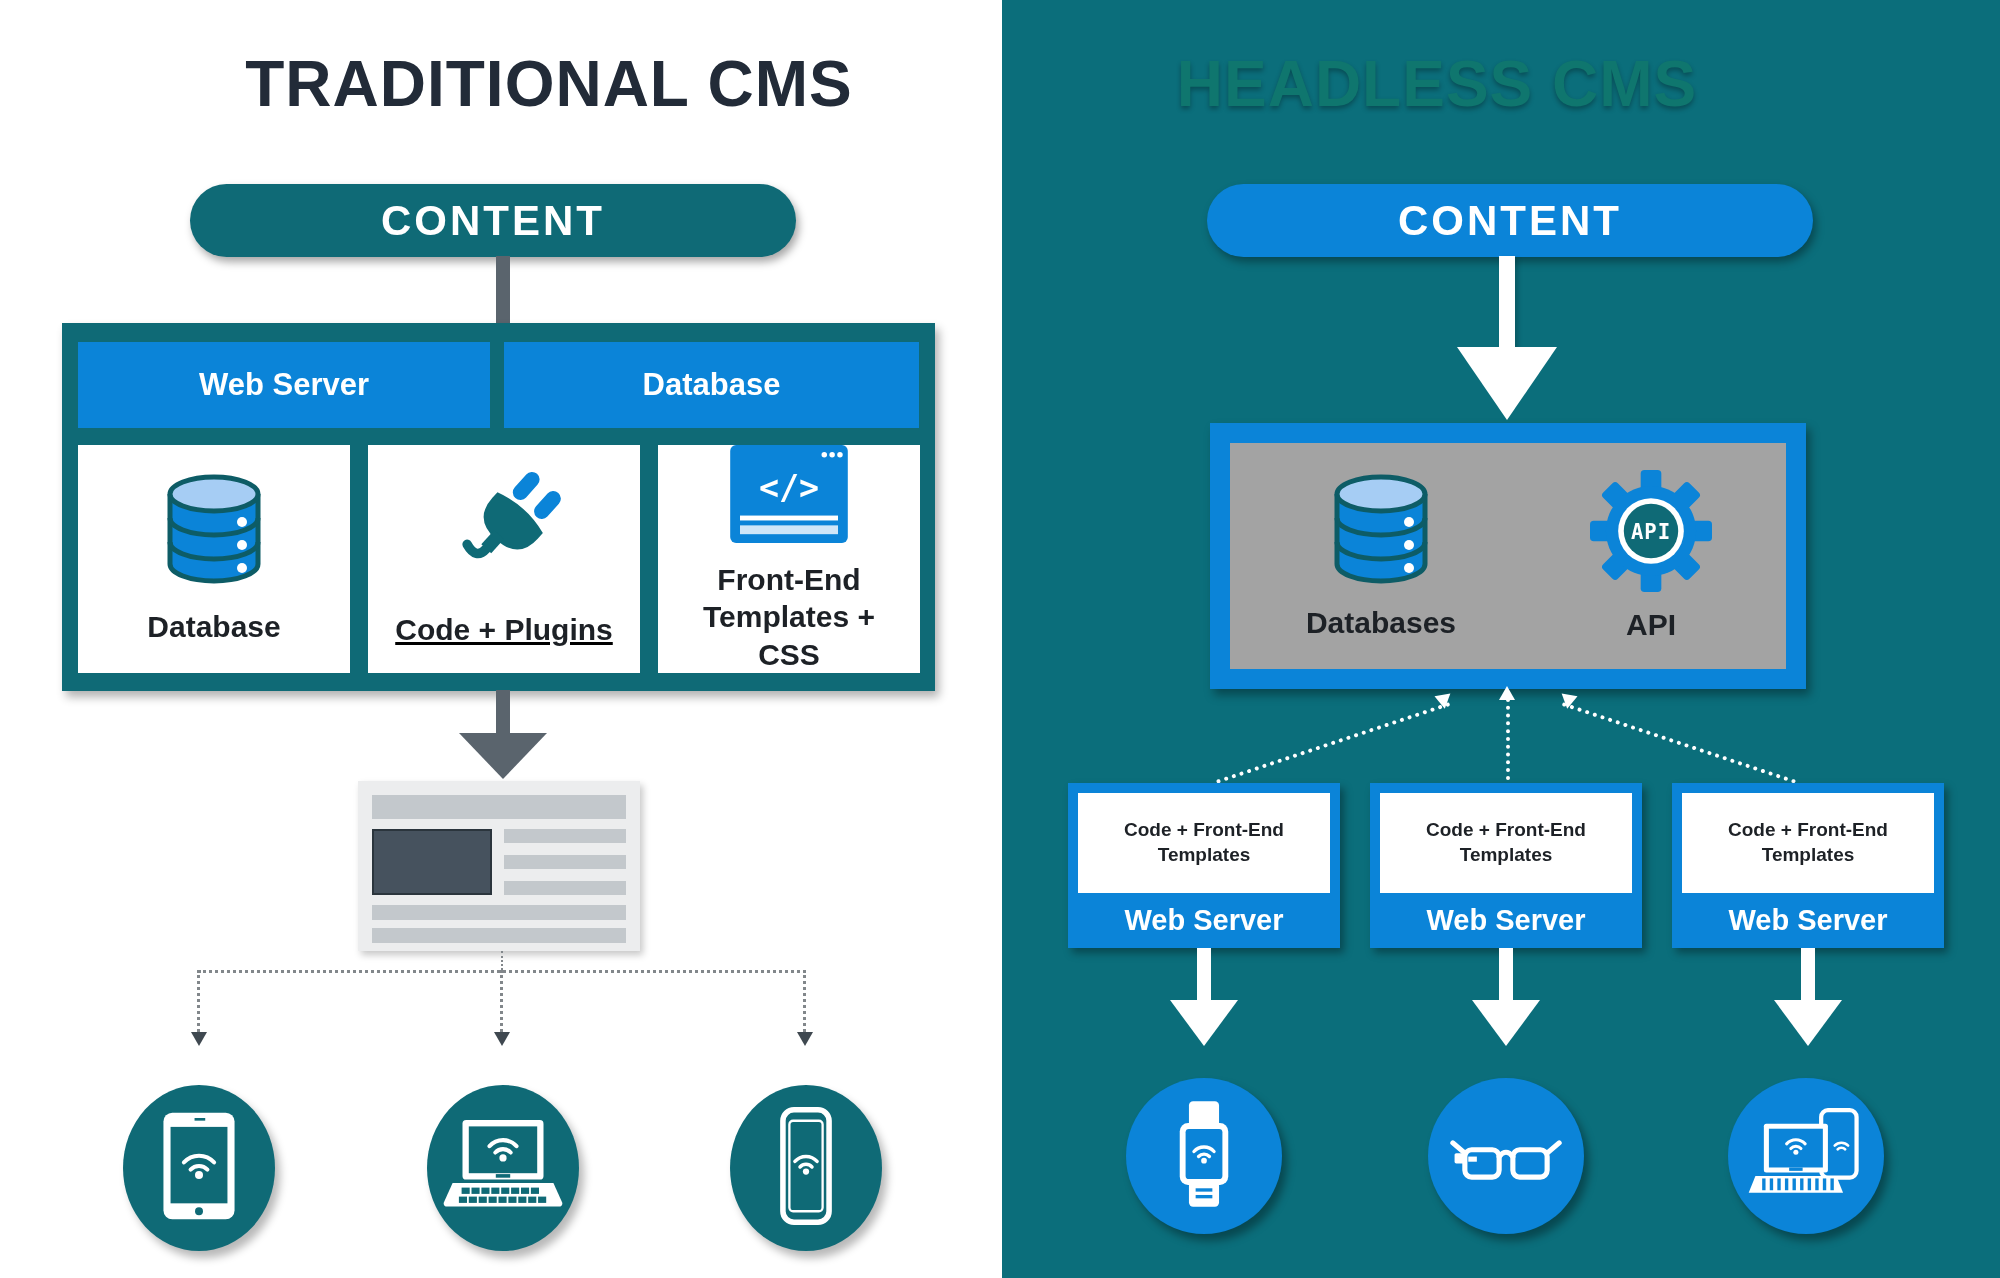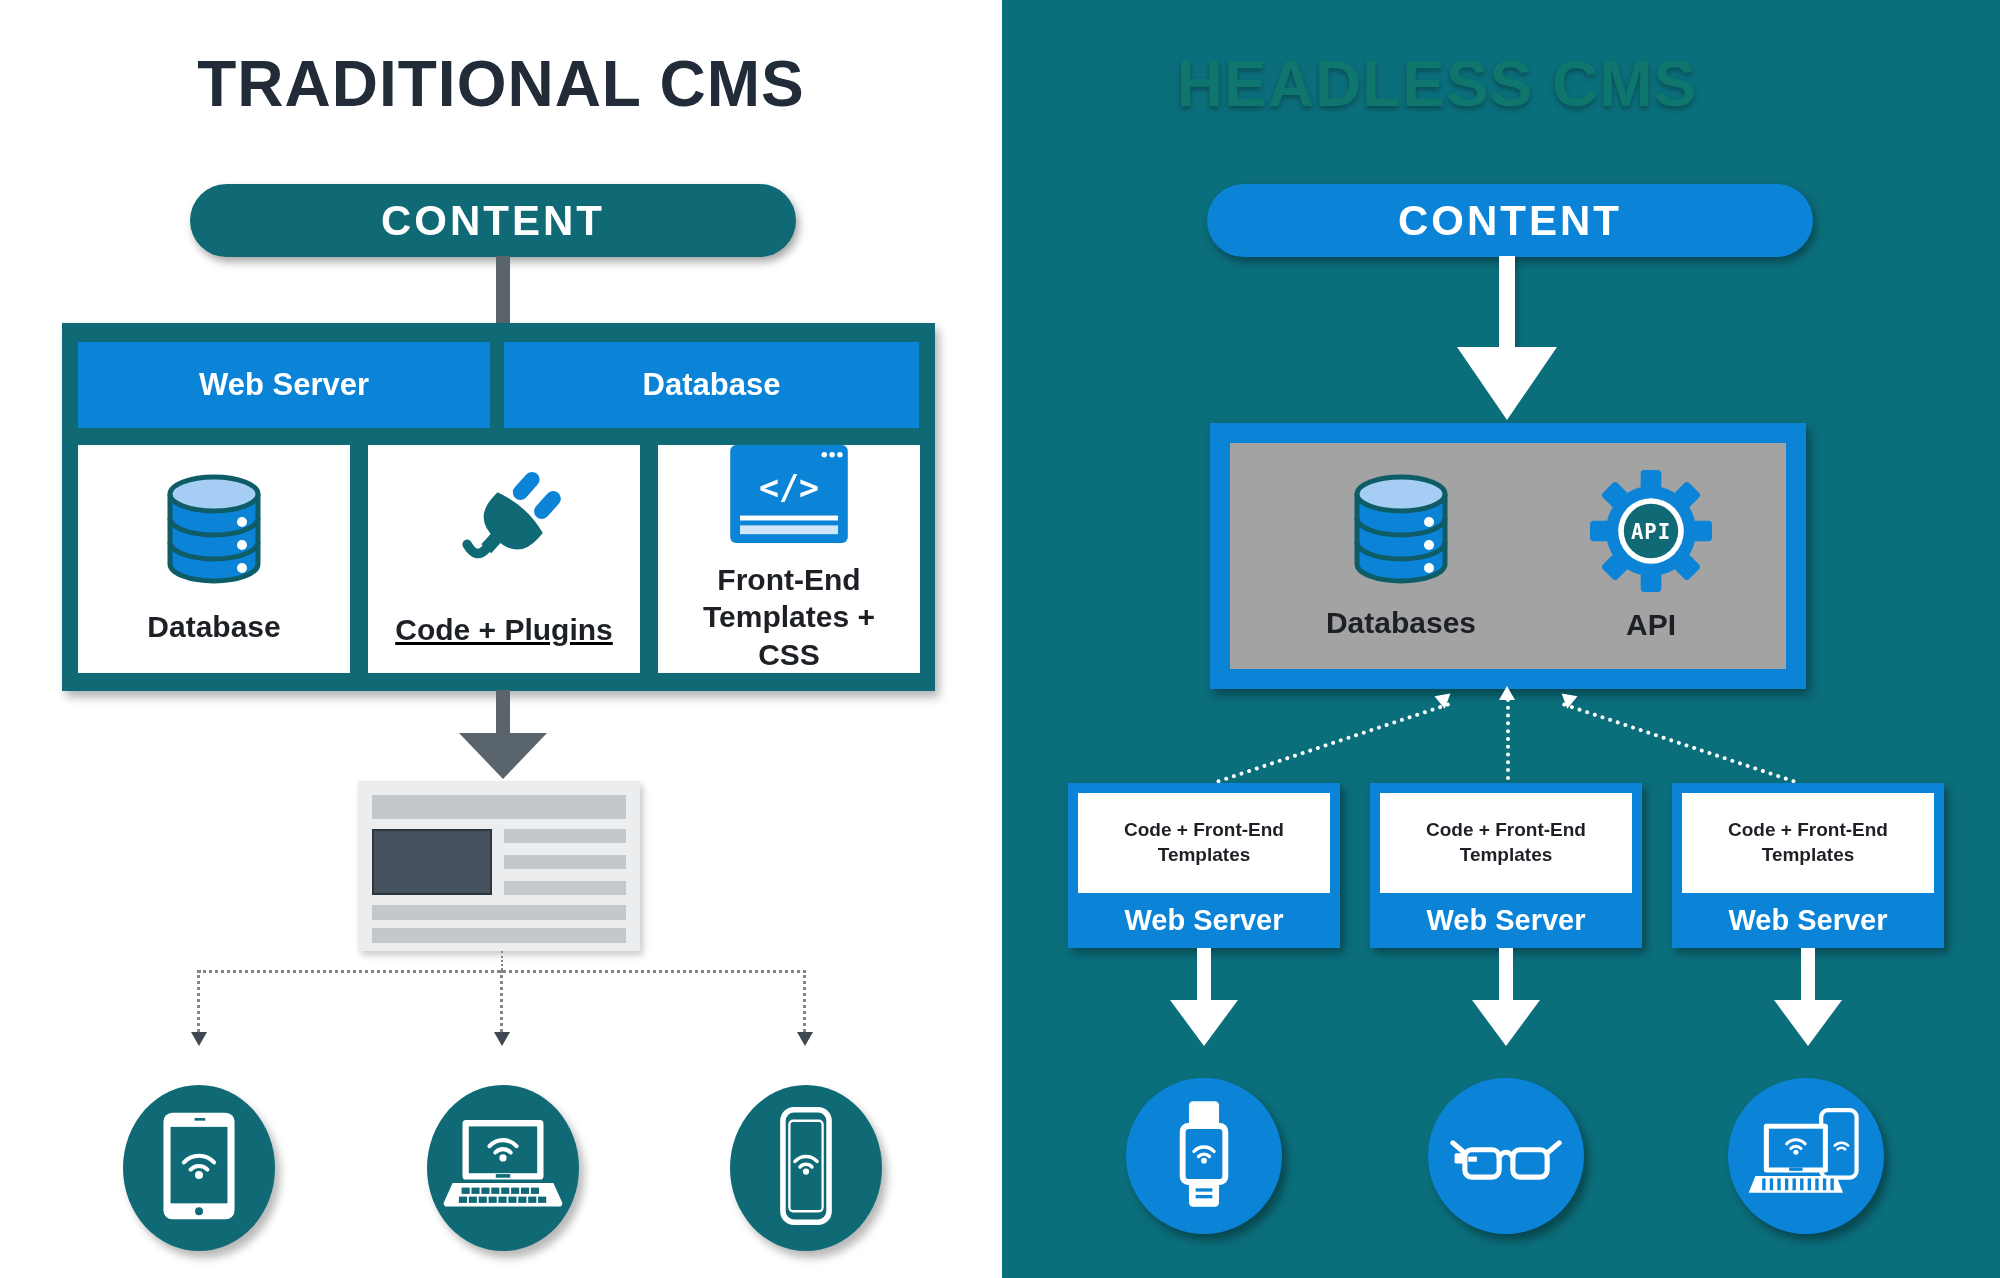--- a/index.html
+++ b/index.html
@@ -3,21 +3,21 @@
 <meta charset="utf-8">
 <style>
   html,body{margin:0;padding:0;background:#fff;}
   .canvas{position:relative;width:2000px;height:1278px;background:#ffffff;overflow:hidden;
           font-family:"Liberation Sans",sans-serif;}
   
   .right-panel{position:absolute;left:1002px;top:0;width:998px;height:1278px;background:#0b6e7b;}
   
   .big-title{position:absolute;top:44px;height:80px;display:flex;align-items:center;justify-content:center;
              font-size:64px;font-weight:800;letter-spacing:1px;white-space:nowrap;}
-  .title-left{left:0;width:1002px;color:#222b38;}
+  .title-left{left:0;width:1002px;color:#222b38;padding-left:48px;}
   .title-right{left:1002px;width:870px;color:#0f766e;text-shadow:0 3px 5px rgba(0,0,0,.3);}
   
   .pill{position:absolute;top:184px;width:606px;height:73px;border-radius:38px;display:flex;align-items:center;
         justify-content:center;color:#fff;font-size:42px;font-weight:700;letter-spacing:3px;
         box-shadow:3px 5px 8px rgba(0,0,0,.35);}
   .pill-teal{left:190px;background:#0f6a76;}
   .pill-blue{left:1207px;background:#0b84d8;}
   
   .stack-teal{position:absolute;left:62px;top:323px;width:873px;height:368px;background:#0f6a76;
               box-shadow:4px 6px 9px rgba(0,0,0,.3);}
@@ -215,21 +215,21 @@
   <div class="big-title title-right">HEADLESS CMS</div>
 
   <div class="pill pill-blue">
     <span>CONTENT</span>
   </div>
 
   <div class="bar" style="left:1499px;top:256px;width:16px;height:92px;background:#fff;box-shadow:3px 3px 5px rgba(0,0,0,.2);"></div>
   <div class="tri" style="left:1457px;top:347px;border-left:50px solid transparent;border-right:50px solid transparent;border-top:73px solid #fff;"></div>
 
   <div class="stack-blue">
-    <div class="wcard2" style="left:20px;width:302px;padding-left:20px;">
+    <div class="wcard2" style="left:20px;width:302px;">
       <span>
         <svg width="106" height="118" viewBox="0 0 104 118">
           <path d="M8 22 V92 a44 17 0 0 0 88 0 V22" fill="#0b84d8" stroke="#0d5c66" stroke-width="5"></path>
           <ellipse cx="52" cy="22" rx="44" ry="17" fill="#a6cdf4" stroke="#0d5c66" stroke-width="5"></ellipse>
           <path d="M8 46 a44 17 0 0 0 88 0 M8 70 a44 17 0 0 0 88 0" fill="none" stroke="#0d5c66" stroke-width="5"></path>
           <circle cx="80" cy="50" r="5" fill="#fff"></circle>
             <circle cx="80" cy="73" r="5" fill="#fff"></circle>
             <circle cx="80" cy="96" r="5" fill="#fff"></circle>
         </svg>
       </span>

